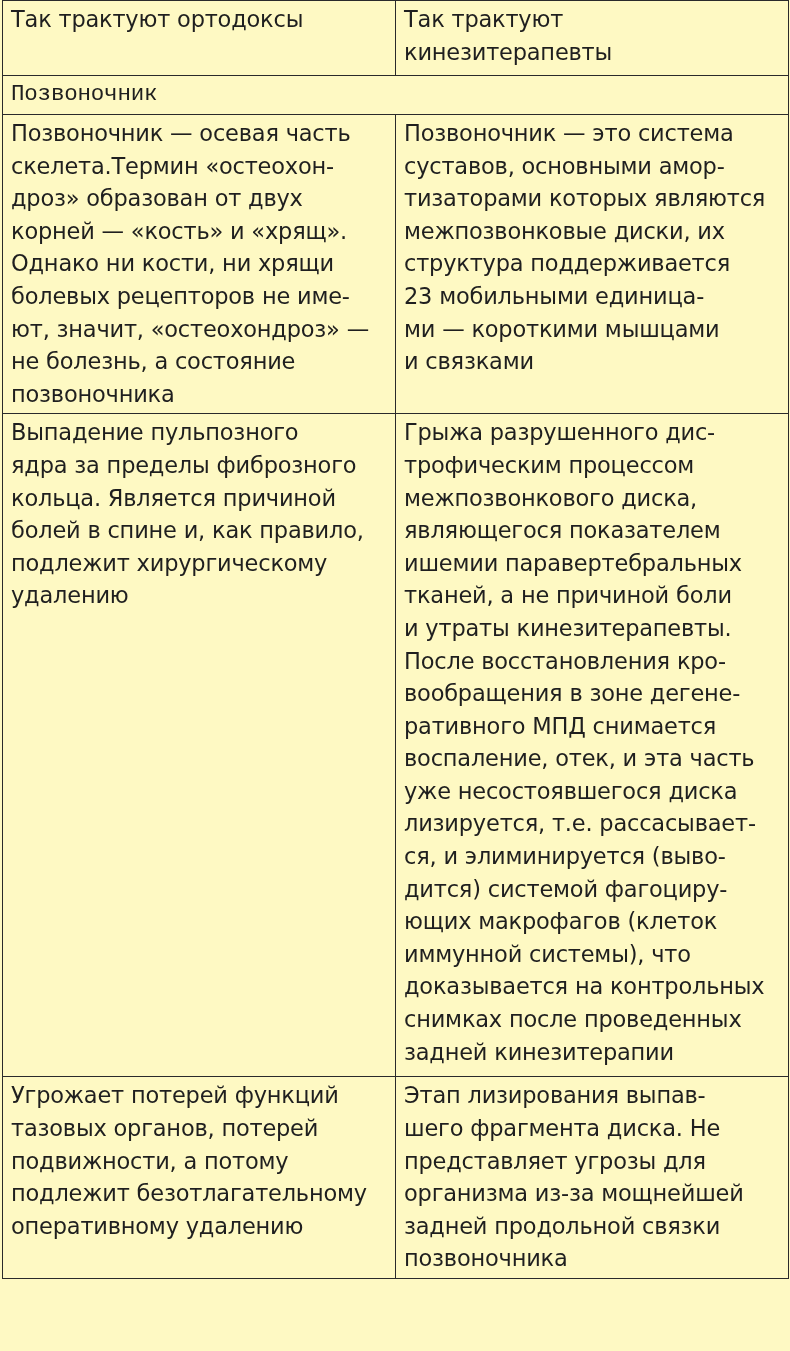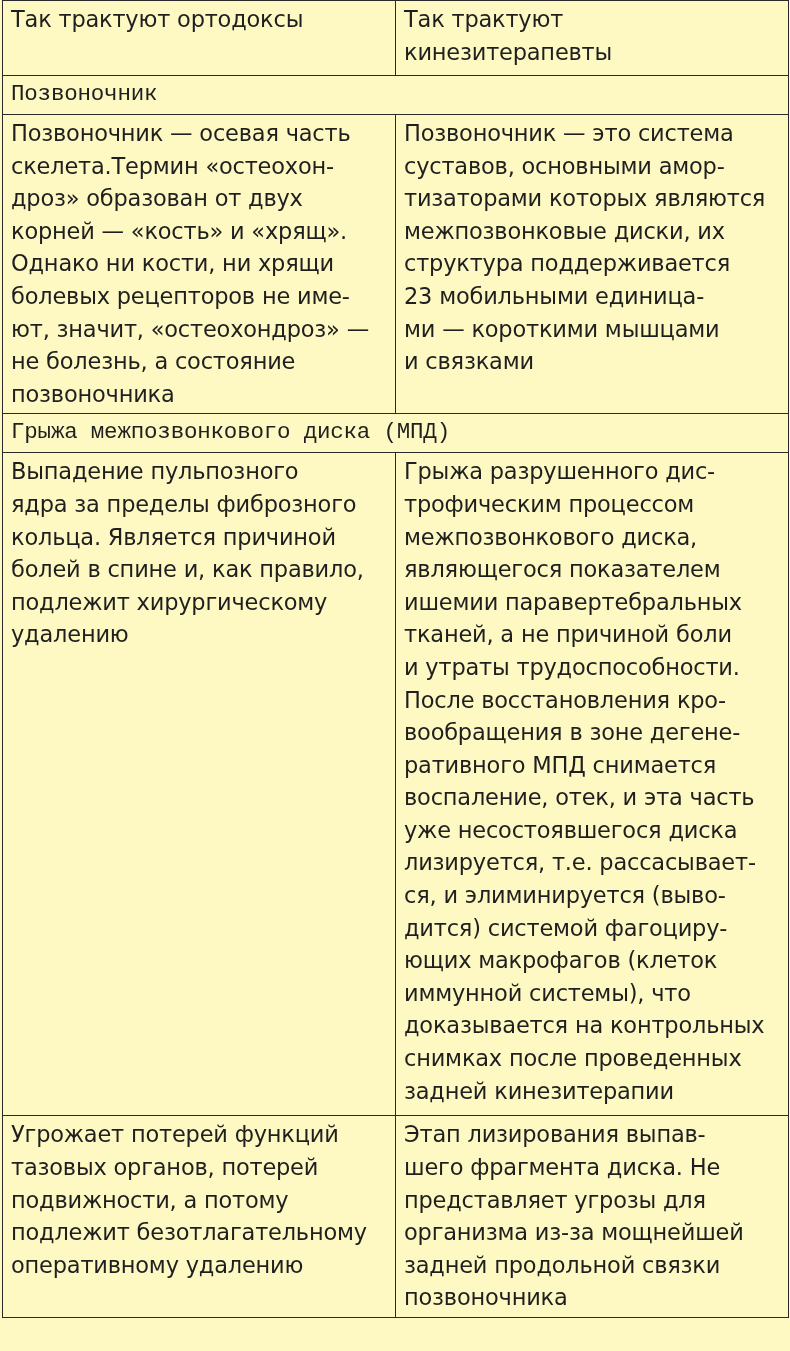--- a/index.html
+++ b/index.html
@@ -80,40 +80,37 @@
         <span class="line">суставов, основными амор-</span>
         <span class="line">тизаторами которых являются</span>
         <span class="line">межпозвонковые диски, их</span>
         <span class="line">структура поддерживается</span>
         <span class="line">23 мобильными единица-</span>
         <span class="line">ми — короткими мышцами</span>
         <span class="line">и связками</span>
       </td>
     </tr>
 
-    <tr class="section">
-      <td colspan="2">Грыжа межпозвонкового диска (МПД)</td>
-    </tr>
     <tr class="r2">
       <td>
         <span class="line">Выпадение пульпозного</span>
         <span class="line">ядра за пределы фиброзного</span>
         <span class="line">кольца. Является причиной</span>
         <span class="line">болей в спине и, как правило,</span>
         <span class="line">подлежит хирургическому</span>
         <span class="line">удалению</span>
       </td>
       <td>
         <span class="line">Грыжа разрушенного дис-</span>
         <span class="line">трофическим процессом</span>
         <span class="line">межпозвонкового диска,</span>
         <span class="line">являющегося показателем</span>
         <span class="line">ишемии паравертебральных</span>
         <span class="line">тканей, а не причиной боли</span>
-        <span class="line">и утраты трудоспособности.</span>
+        <span class="line">и утраты кинезитерапевты.</span>
         <span class="line">После восстановления кро-</span>
         <span class="line">вообращения в зоне дегене-</span>
         <span class="line">ративного МПД снимается</span>
         <span class="line">воспаление, отек, и эта часть</span>
         <span class="line">уже несостоявшегося диска</span>
         <span class="line">лизируется, т.е. рассасывает-</span>
         <span class="line">ся, и элиминируется (выво-</span>
         <span class="line">дится) системой фагоциру-</span>
         <span class="line">ющих макрофагов (клеток</span>
         <span class="line">иммунной системы), что</span>

